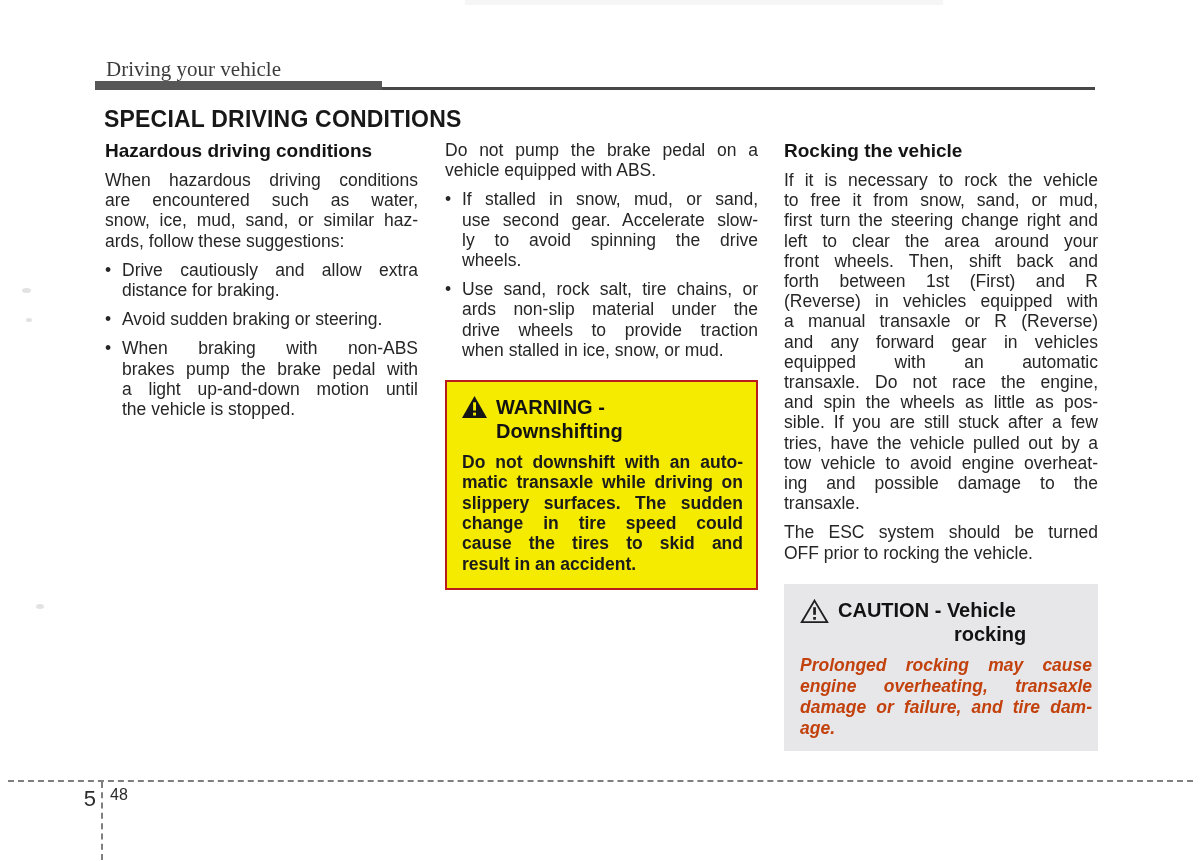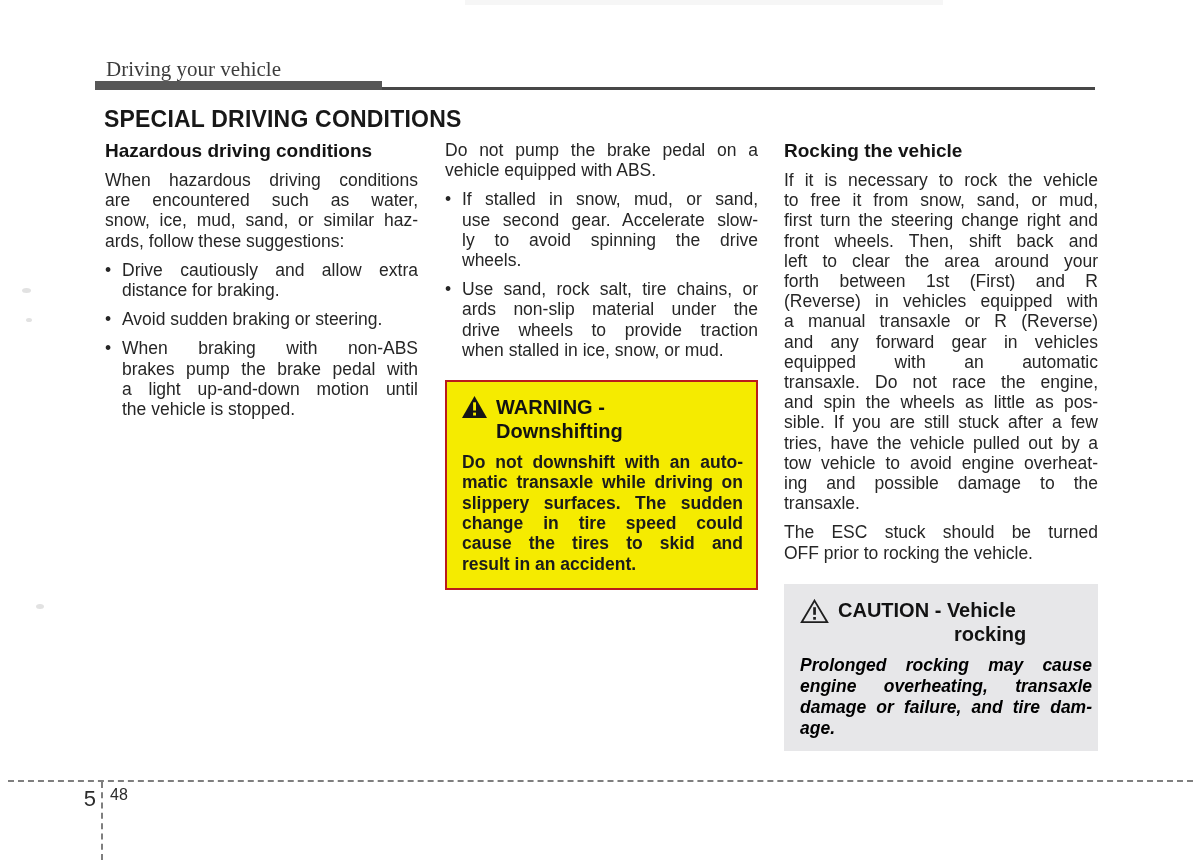--- a/index.html
+++ b/index.html
@@ -47,21 +47,21 @@
   .caution-box {
     margin-top:21px; width:314px; box-sizing:border-box; min-height:155px;
     background:#E7E7E9; padding:14px 6px 12px 16px;
   }
   .box-title { display:flex; font-weight:bold; font-size:20px; line-height:24px; color:#121212; margin-bottom:9px; }
   .box-title .icon-wrap { flex:0 0 auto; margin-right:9px; margin-top:1px; }
   .box-title .tl2-warning { }
   .box-title .tl2-caution { margin-left:116px; }
 
   .warn-body { font-weight:bold; font-size:17.5px; line-height:20.3px; color:#1b1b1b; }
-  .caut-body { font-weight:bold; font-style:italic; font-size:17.5px; line-height:21px; color:#000000; }
+  .caut-body { font-weight:bold; font-style:italic; font-size:17.5px; line-height:21px; color:#c2410c; }
 
   .footer-dash-h { position:absolute; left:8px; top:780px; width:1185px; border-top:2px dashed #7f7f7f; }
   .footer-dash-v { position:absolute; left:101px; top:782px; height:78px; border-left:2px dashed #7f7f7f; }
   .chapter-num { position:absolute; left:0; top:786px; width:96px; text-align:right; font-size:22px; color:#2c2c2c; }
   .page-num    { position:absolute; left:110px; top:786px; font-size:16px; color:#2c2c2c; }
 
   .smudge { position:absolute; background:#e2e2e2; border-radius:50%; }
   .s1 { left:22px; top:288px; width:9px; height:5px; }
   .s2 { left:26px; top:318px; width:6px; height:4px; }
   .s3 { left:36px; top:604px; width:8px; height:5px; }
@@ -160,37 +160,37 @@
       </div>
   </div>
 </div>
 
 <div class="col col-3">
   <div class="col-heading">Rocking the vehicle</div>
   <div class="para">
       <div class="ln">If it is necessary to rock the vehicle</div>
       <div class="ln">to free it from snow, sand, or mud,</div>
       <div class="ln">first turn the steering change right and</div>
+      <div class="ln">left to clear the area around your</div>
       <div class="ln">front wheels. Then, shift back and</div>
-      <div class="ln">left to clear the area around your</div>
       <div class="ln">forth between 1st (First) and R</div>
       <div class="ln">(Reverse) in vehicles equipped with</div>
       <div class="ln">a manual transaxle or R (Reverse)</div>
       <div class="ln">and any forward gear in vehicles</div>
       <div class="ln">equipped with an automatic</div>
       <div class="ln">transaxle. Do not race the engine,</div>
       <div class="ln">and spin the wheels as little as pos-</div>
       <div class="ln">sible. If you are still stuck after a few</div>
       <div class="ln">tries, have the vehicle pulled out by a</div>
       <div class="ln">tow vehicle to avoid engine overheat-</div>
       <div class="ln">ing and possible damage to the</div>
       <div class="ln ult">transaxle.</div>
     </div>
   <div class="para tight">
-      <div class="ln">The ESC stuck should be turned</div>
+      <div class="ln">The ESC system should be turned</div>
       <div class="ln ult">OFF prior to rocking the vehicle.</div>
     </div>
 
   <div class="caution-box">
     <div class="box-title">
       <span class="icon-wrap">
         <svg width="29" height="25" viewBox="0 0 29 25">
           <polygon points="14.5,1.6 27.3,23.2 1.7,23.2" fill="none" stroke="#1f1f1f" stroke-width="1.8"></polygon>
           <rect x="13.2" y="8.2" width="2.7" height="7.6" fill="#1f1f1f"></rect>
           <rect x="13.2" y="18" width="2.7" height="2.7" fill="#1f1f1f"></rect>

